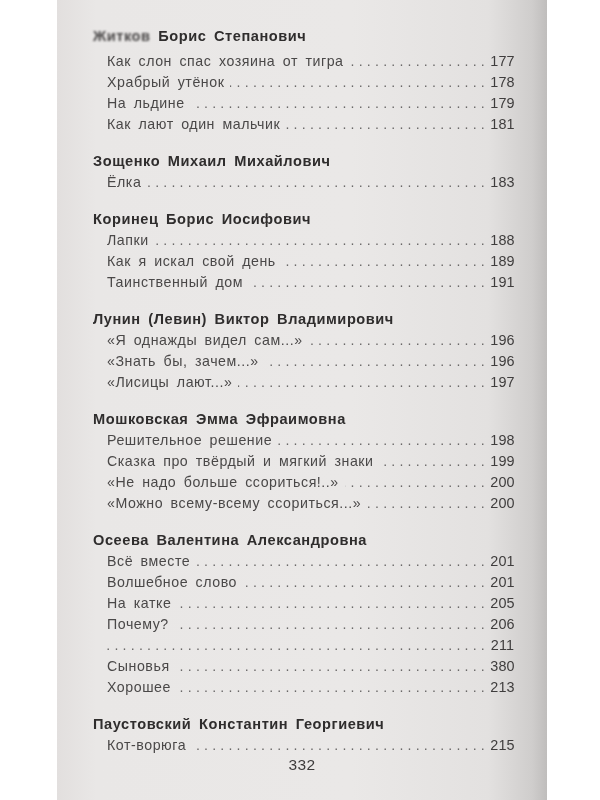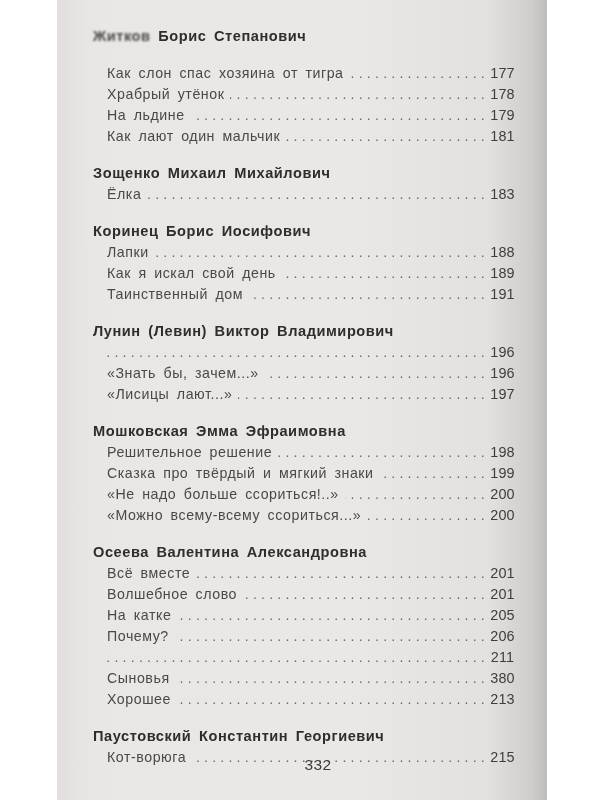--- a/index.html
+++ b/index.html
@@ -69,32 +69,31 @@
       flex: 0 0 auto;
       font-size: 14.4px;
       letter-spacing: 0.2px;
       color: #3f3d3d;
       width: 27px;
       text-align: center;
     }
     .section {
       margin-bottom: 15px;
     }
-    .section:first-child .author { margin-bottom: 16px; }
+    .section:first-child .author { margin-bottom: 4px; }
     .page-number {
       position: absolute;
       left: 0;
       width: 100%;
       top: 756px;
       text-align: center;
       font-family: "Liberation Sans", sans-serif;
       font-size: 15.5px;
       color: #3d3b3b;
       letter-spacing: 0.3px;
-      margin-left: 16px;
     }
   </style>
 </head>
 <body>
 
 <div class="page">
   <div class="content">
 
     <div class="section">
       <div class="author"><span class="blurred">Житков</span><span> Борис Степанович</span></div>
@@ -144,20 +143,21 @@
       <div class="entry">
           <span class="title">Таинственный дом</span>
           <span class="dots">...................................................................................</span>
           <span class="pg">191</span>
         </div>
     </div>
 
     <div class="section">
       <div class="author">Лунин (Левин) Виктор Владимирович</div>
       <div class="entry">
+          <span class="title">«Я однажды видел сам...»</span>
           <span class="dots">...................................................................................</span>
           <span class="pg">196</span>
         </div>
       <div class="entry">
           <span class="title">«Знать бы, зачем...»</span>
           <span class="dots">...................................................................................</span>
           <span class="pg">196</span>
         </div>
       <div class="entry">
           <span class="title">«Лисицы лают...»</span>

